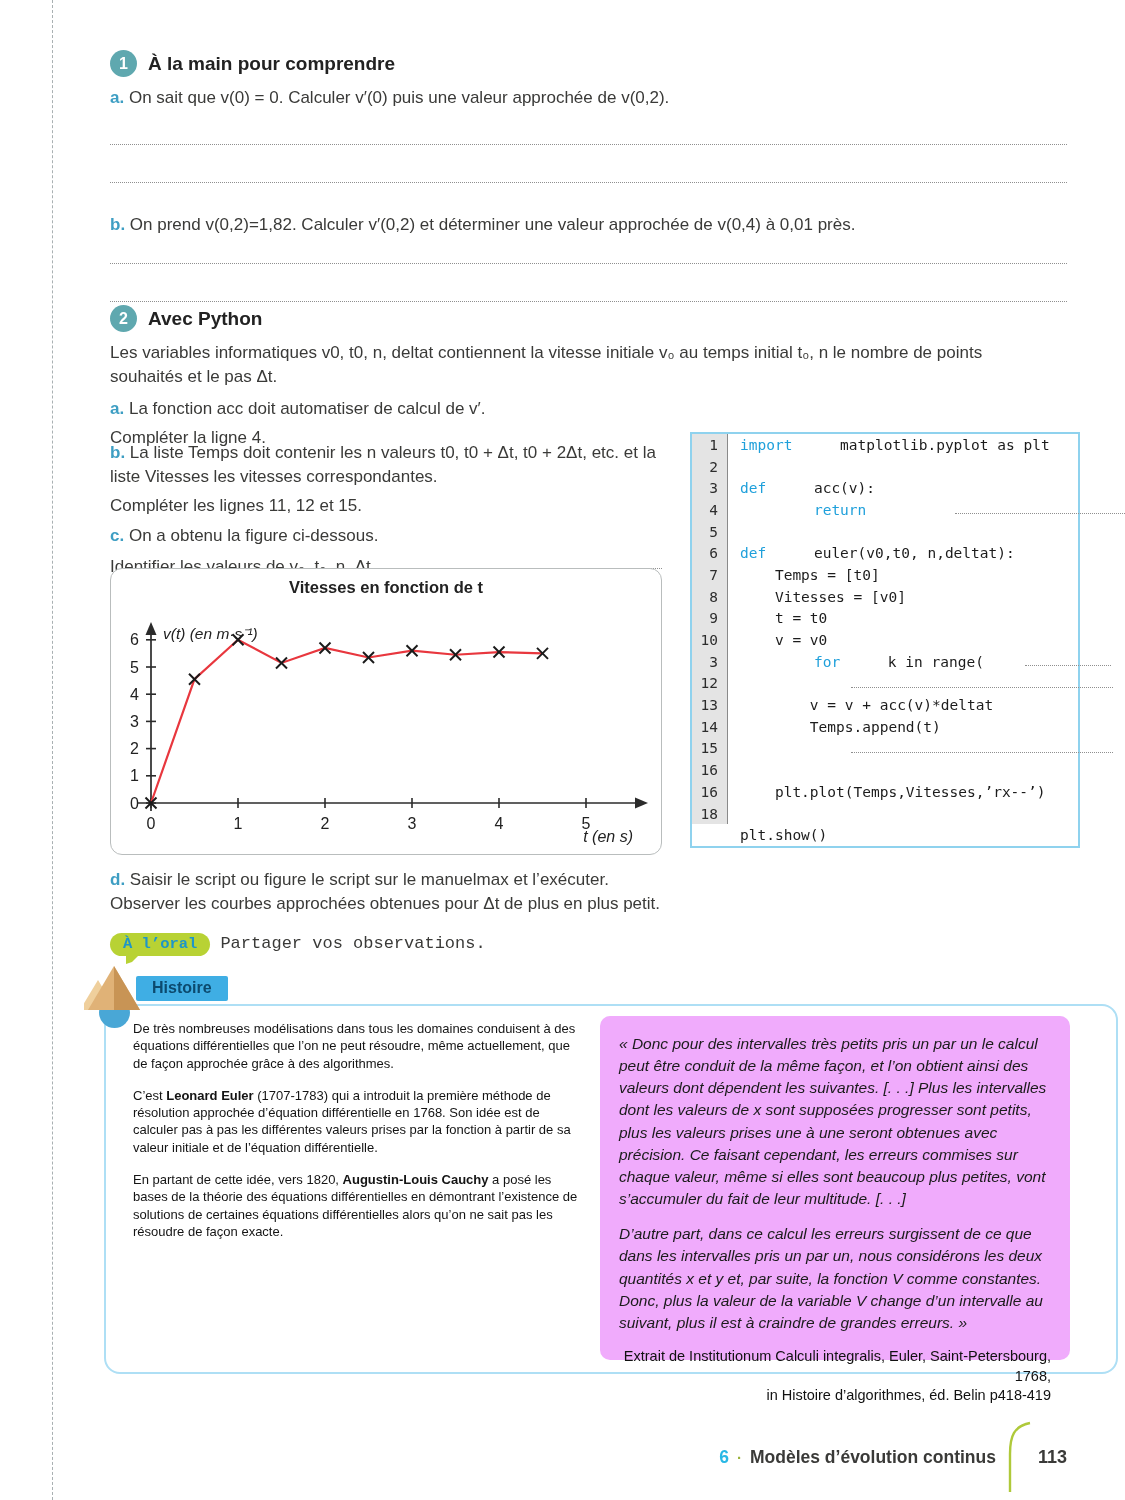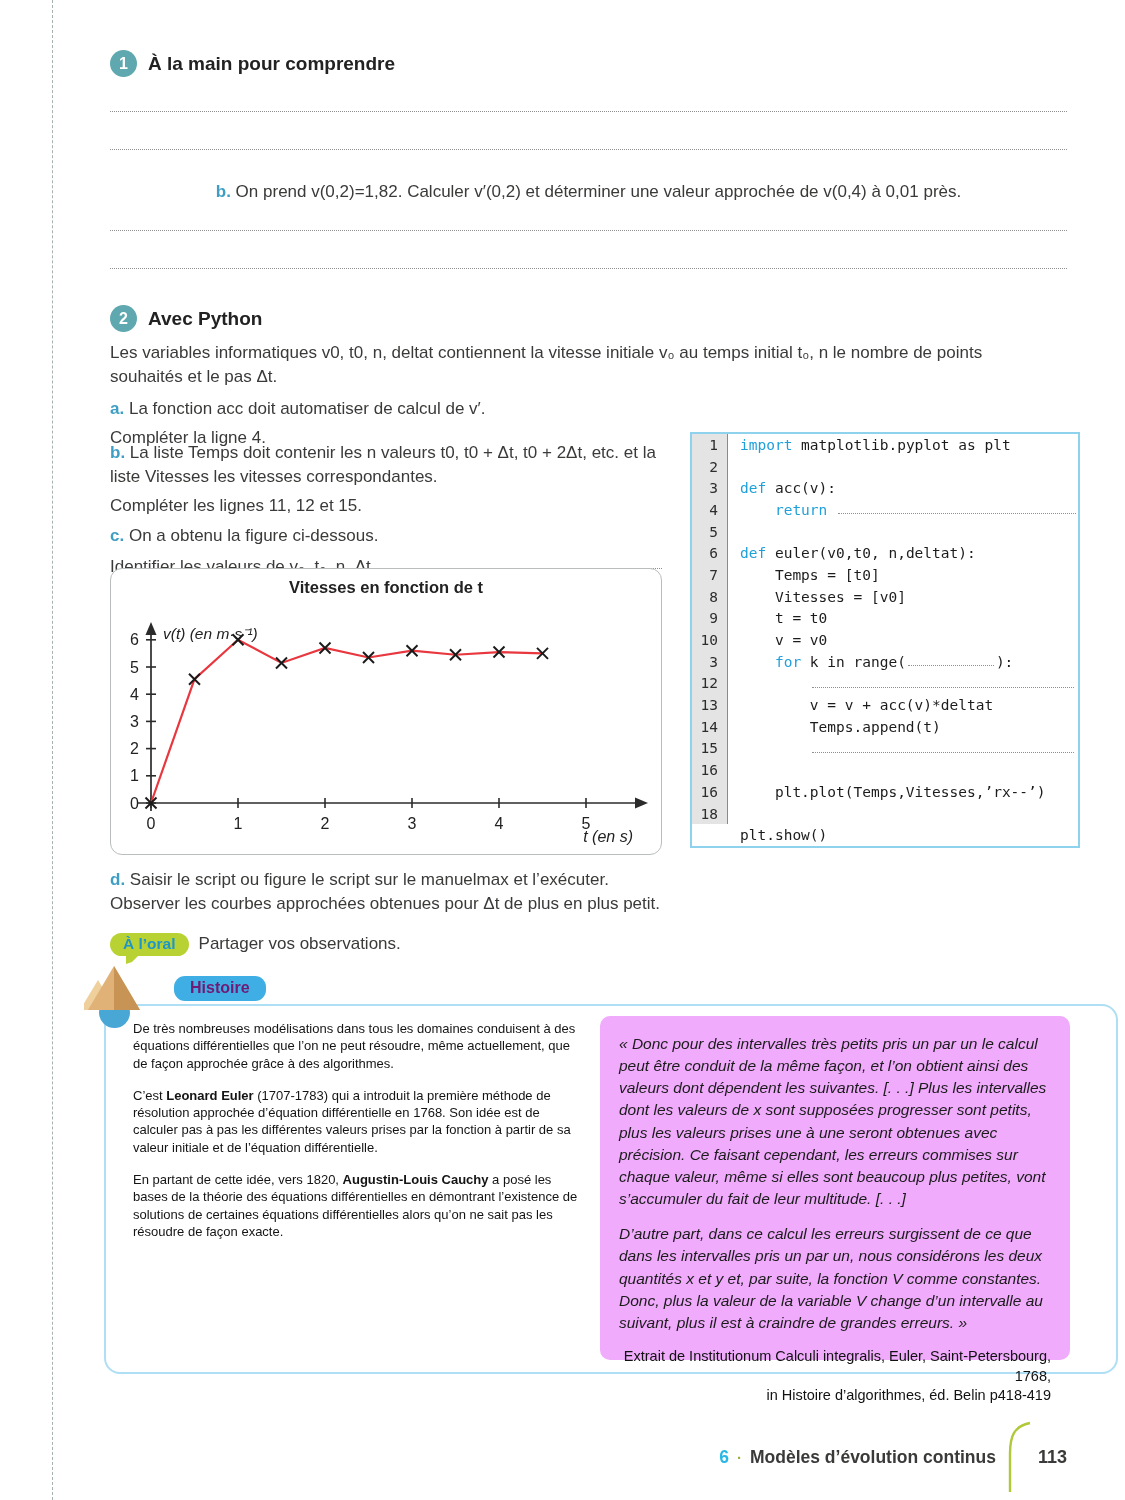--- a/index.html
+++ b/index.html
@@ -15,63 +15,63 @@
   #sec2{left:110px;top:305px;width:957px;}
   #sec2b{left:110px;top:441px;width:552px;}
   #after{left:110px;top:868px;width:957px;}
   .sec-header{display:flex;align-items:center;gap:11px;margin-bottom:9px;}
   .badge{width:27px;height:27px;border-radius:50%;background:#5FA8AF;color:#fff;
          font-weight:bold;font-size:16px;display:flex;align-items:center;justify-content:center;flex:0 0 27px;}
   .sec-title{font-size:19px;font-weight:bold;color:#222;margin:0;}
   .q{margin:0;font-size:17px;line-height:1.42;color:#3a3a38;}
   .qlabel{color:#3E9EC3;font-weight:bold;}
   .ansline{border-bottom:1.6px dotted #8f8f8f;height:0;}
-  .mt8{margin-top:8px;}.mt26{margin-top:26px;}.mt30{margin-top:30px;text-align:center;}.mt34{margin-top:34px;}.mt37{margin-top:37px;}
+  .mt8{margin-top:8px;}.mt26{margin-top:26px;}.mt30{margin-top:30px;}.mt34{margin-top:34px;}.mt37{margin-top:37px;}
   .note{margin:7px 0 0 0;font-size:17px;}
   .identify-row{display:flex;align-items:baseline;margin-top:9px;font-size:17px;}
   .dotfill{flex:1;border-bottom:1.6px dotted #8f8f8f;margin-left:6px;transform:translateY(-3px);}
 
   
   #code-block{position:absolute;left:690px;top:432px;width:390px;background:#fff;
               border:2px solid #8FD2EE;box-sizing:border-box;}
   .code-row{display:flex;height:21.7px;align-items:center;}
   .code-num{width:36px;flex:0 0 36px;align-self:stretch;background:#E4E4E4;
             border-right:1.6px solid #8a8a8a;box-sizing:border-box;
             display:flex;align-items:center;justify-content:flex-end;padding-right:9px;
             font-family:"DejaVu Sans Mono",monospace;font-size:14.5px;color:#2d2d2d;}
   .code-num.nogutter{background:transparent;border-right-color:transparent;}
   .code-body{display:flex;align-items:center;padding-left:12px;
-             font-family:"DejaVu Sans Mono",monospace;font-size:14.5px;color:#1c1c1c;}
+             font-family:"DejaVu Sans Mono",monospace;font-size:14.5px;color:#1c1c1c;gap:39px;}
   .code-body span{white-space:pre;}
   .kw{color:#1FA0DB;}
   .code-dots{display:inline-block;border-bottom:1.6px dotted #8f8f8f;height:12px;
              align-self:flex-end;margin:0 2px 4px 2px;}
 
   
   #chart-panel{position:absolute;left:110px;top:568px;width:552px;height:287px;
                border:1.5px solid #b9bdbd;border-radius:12px;background:#fff;
                box-sizing:border-box;padding-top:9px;}
   .chart-title{text-align:center;font-weight:bold;font-size:16.5px;color:#222;}
   #chart-svg{display:block;margin-top:0;}
   .xlabel{position:absolute;right:28px;bottom:8px;font-style:italic;font-size:16px;color:#222;}
 
   
-  .oral-row{display:flex;align-items:center;gap:10px;margin-top:16px;}
+  .oral-row{display:flex;align-items:center;gap:10px;margin-top:16px;font-family:Liberation Mono, monospace;}
   .oral-badge{position:relative;background:#B8D234;color:#1E96C8;font-weight:bold;
               font-size:15.5px;padding:2px 13px 3px 13px;border-radius:14px;}
   .oral-badge::after{content:"";position:absolute;left:16px;bottom:-8px;
               border:6px solid transparent;border-top-color:#B8D234;border-left-color:#B8D234;
               border-bottom-width:2px;}
 
   
   #histoire{position:absolute;left:86px;top:972px;width:1036px;height:404px;}
   .hist-box{position:absolute;left:18px;top:32px;right:4px;bottom:2px;background:#fff;
             border:2px solid #AEDFF5;border-radius:16px;z-index:1;}
-  .hist-tab{position:absolute;left:50px;top:4px;z-index:4;background:#3FAEE4;color:#701a75;
-            font-weight:bold;font-size:16px;padding:3px 16px 4px 16px;border-radius:11px;margin-left:38px;}
+  .hist-tab{position:absolute;left:50px;top:4px;z-index:4;background:#3FAEE4;color:#0c4a6e;
+            font-weight:bold;font-size:16px;padding:3px 16px 4px 16px;border-radius:2px;}
   .hist-circle{position:absolute;left:13px;top:25px;width:31px;height:31px;border-radius:50%;
             background:#49A7D6;z-index:2;}
   .pyramids{position:absolute;left:-2px;top:-8px;z-index:5;}
   .hist-left{position:absolute;left:47px;top:48px;width:455px;z-index:3;
              font-size:13px;line-height:1.33;color:#141414;}
   .hist-left p{margin:0 0 15px 0;}
   .hist-quote{position:absolute;left:514px;top:44px;width:470px;bottom:16px;z-index:3;
               background:#f0abfc;border-radius:10px;padding:17px 19px;box-sizing:border-box;
               font-style:italic;font-size:15.5px;line-height:1.43;color:#1b1b1b;}
   .hist-quote p{margin:0 0 13px 0;}
@@ -89,20 +89,21 @@
 </head>
 <body>
 
 <div class="margin-dash"></div>
 
 <section id="sec1" class="sec">
   <div class="sec-header">
     <span class="badge">1</span>
     <h2 class="sec-title">À la main pour comprendre</h2>
   </div>
+  <p class="q"><span class="qlabel">a.</span> <span>On sait que v(0) = 0. Calculer v′(0) puis une valeur approchée de v(0,2).</span></p>
   <div class="ansline mt34"></div>
   <div class="ansline mt37"></div>
   <p class="q mt30"><span class="qlabel">b.</span> <span>On prend v(0,2)=1,82. Calculer v′(0,2) et déterminer une valeur approchée de v(0,4) à 0,01 près.</span></p>
   <div class="ansline mt26"></div>
   <div class="ansline mt37"></div>
 </section>
 
 <section id="sec2" class="sec">
   <div class="sec-header">
     <span class="badge">2</span>

